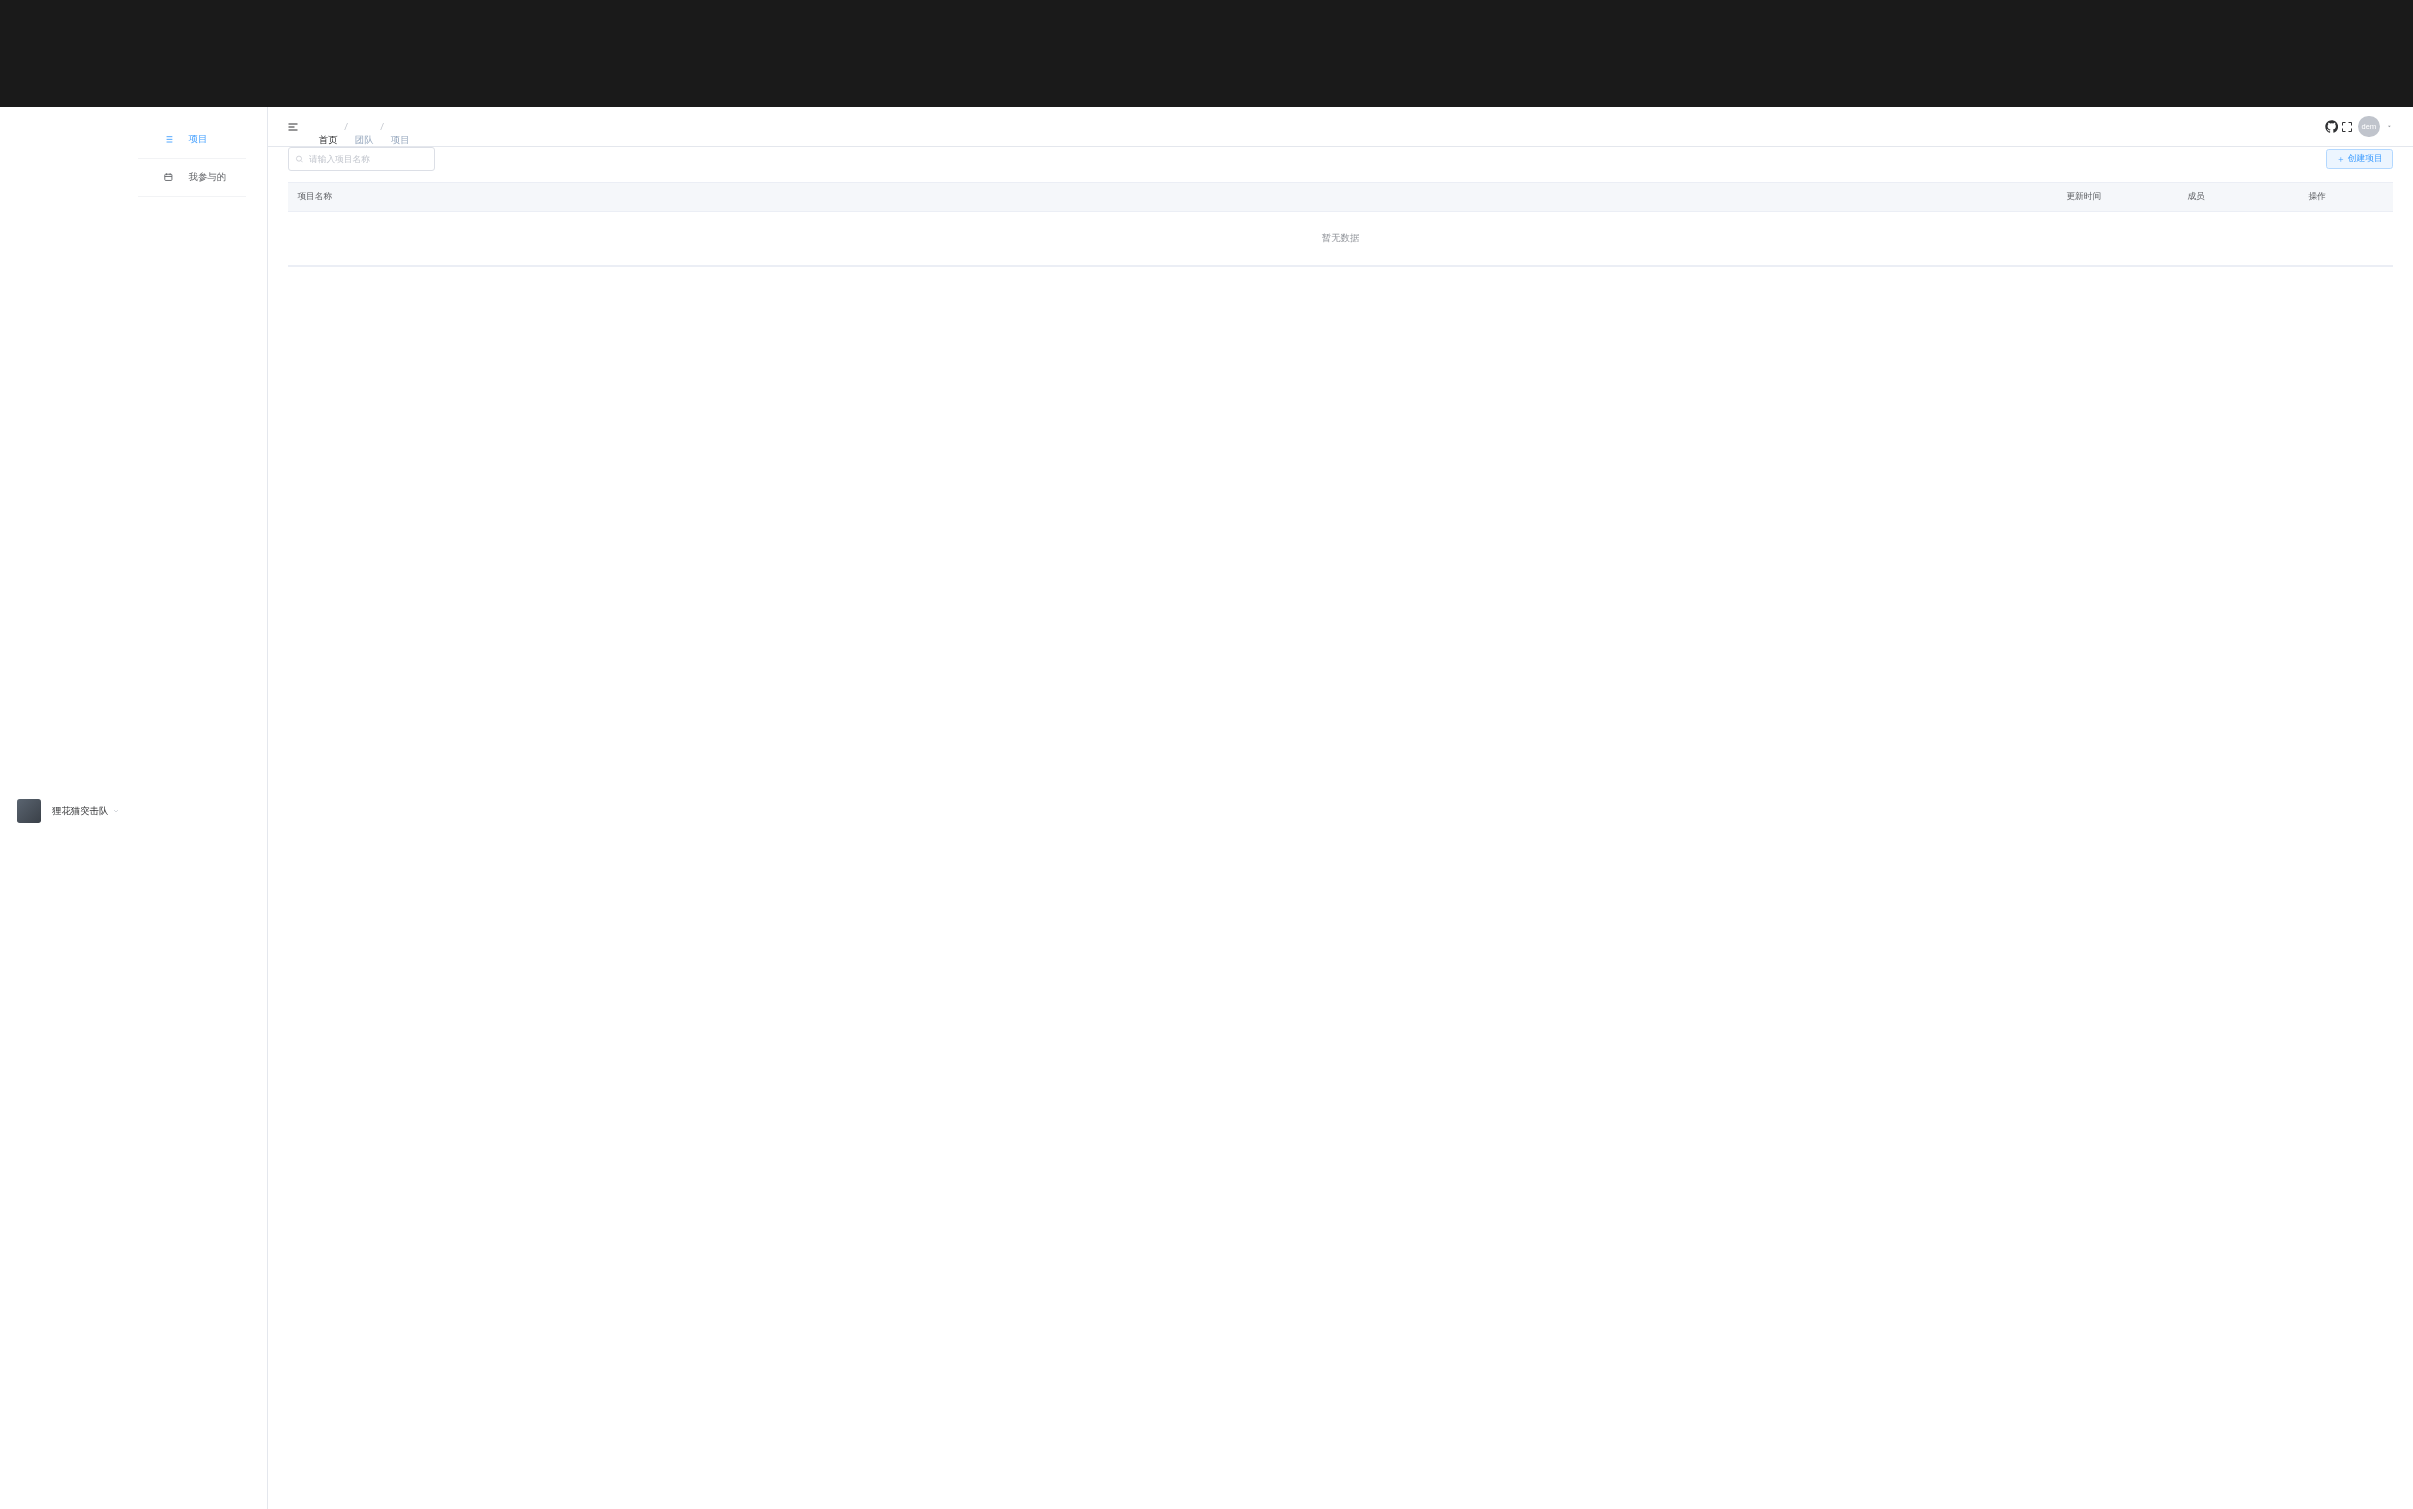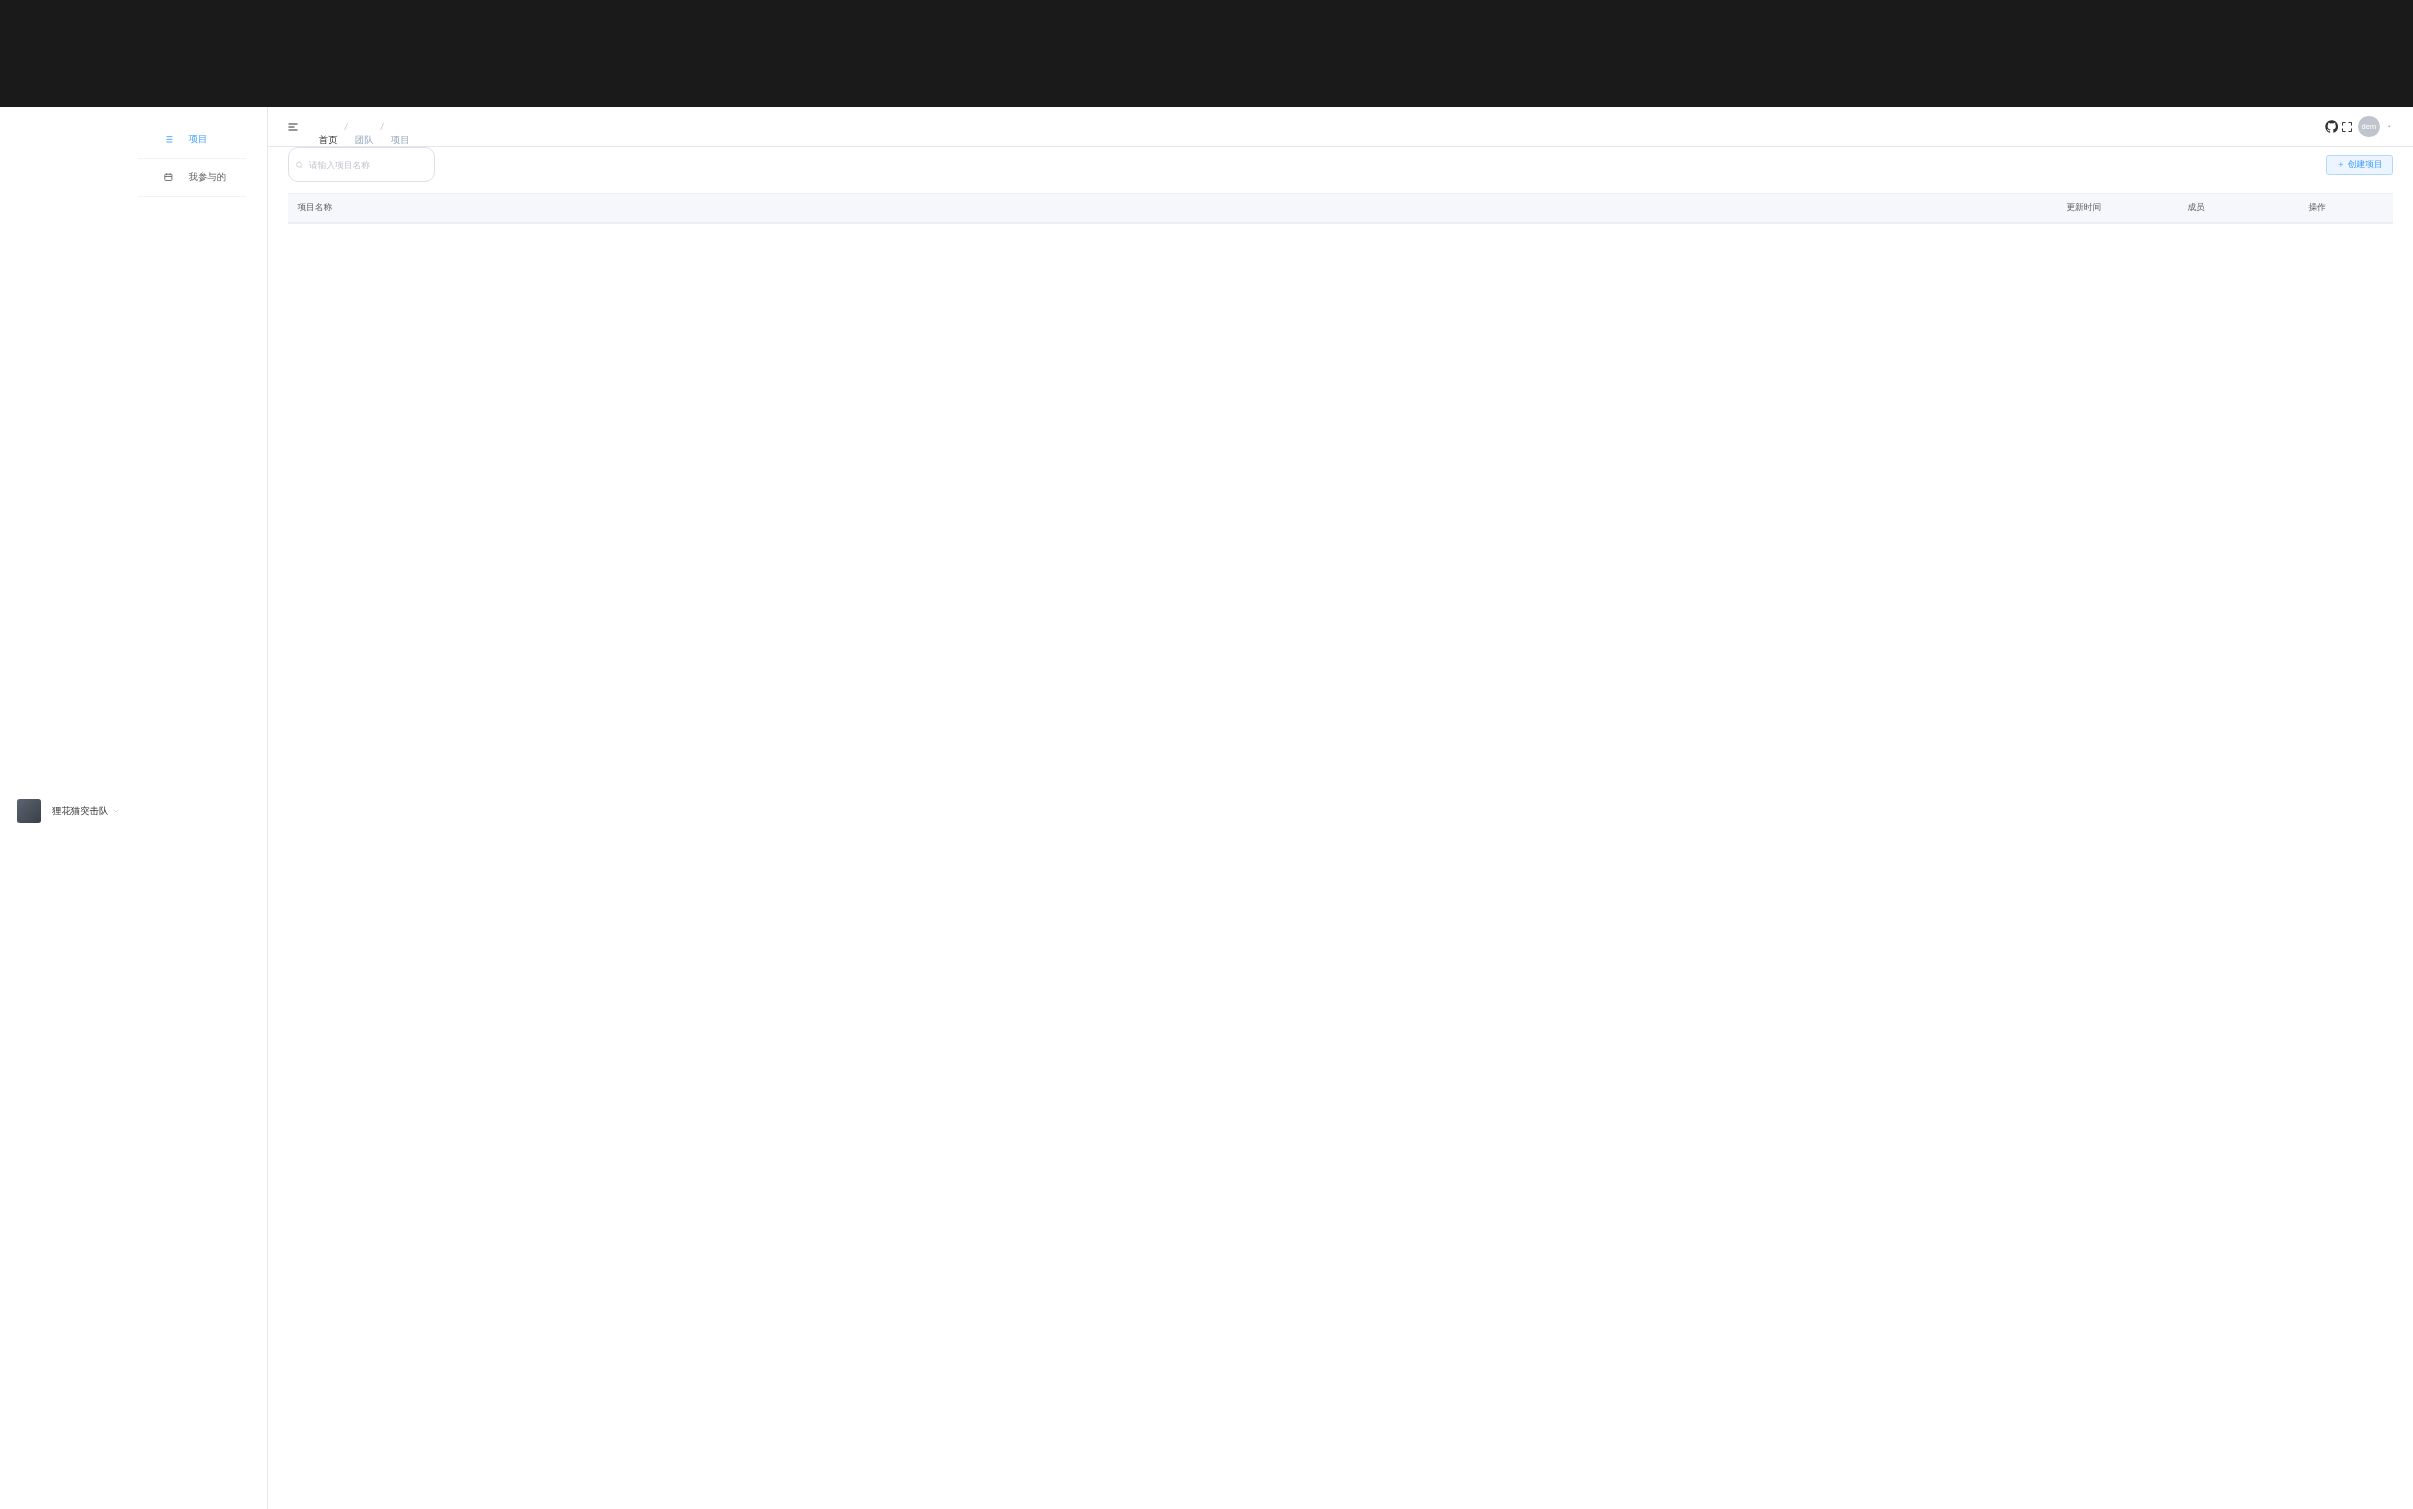--- a/index.html
+++ b/index.html
@@ -42,21 +42,21 @@
 .tabs { display: flex; border-bottom: 0.7px solid #e4e7ed; margin-top: 6.7px; }
 .tab { padding: 9.4px 0; margin-right: 27px; font-size: 9.4px; cursor: pointer; color: #303133; position: relative; }
 .tab.active { color: #409eff; }
 .tab.active::after { content: ""; position: absolute; left: 0; right: 0; bottom: -0.7px; height: 1.3px; background: #409eff; }
 
 .section-title { font-size: 10.7px; font-weight: 600; margin: 17.4px 0 12px 0; color: #303133; }
 
 .toolbar { display: flex; align-items: center; margin-bottom: 10.7px; }
 .search-wrap { position: relative; width: 147px; }
 .search-icon-inner { position: absolute; left: 6.7px; top: 50%; transform: translateY(-50%); color: #c0c4cc; display: flex; }
-.search-input { width: 100%; height: 35px; border: 0.7px solid #dcdfe6; border-radius: 10px; padding: 0 6.7px 0 20px; font-size: 8.7px; color: #606266; outline: none; }
+.search-input { width: 100%; height: 24px; border: 0.7px solid #dcdfe6; border-radius: 3px; padding: 0 6.7px 0 20px; font-size: 8.7px; color: #606266; outline: none; }
 .search-input::placeholder { color: #c0c4cc; }
 .toolbar-spacer { flex: 1; }
 .create-btn { height: 20px; padding: 0 9.4px; border: 0.7px solid #b3d8ff; background: #ecf5ff; color: #409eff; border-radius: 2.7px; font-size: 8.7px; cursor: pointer; display: flex; align-items: center; gap: 2.7px; }
 .create-btn .plus { font-size: 8.7px; line-height: 1; }
 
 .table { width: 100%; border: 0.7px solid #ebeef5; border-left: none; border-right: none; }
 .thead { display: flex; background: #f5f7fa; border-bottom: 0.7px solid #ebeef5; }
 .th { padding: 8px 9.4px; font-size: 8.7px; color: #606266; font-weight: 500; }
 .col-name { flex: 1; }
 .col-time { width: 121px; }
@@ -172,18 +172,19 @@
         </button>
       </div>
 
       <div class="table">
         <div class="thead">
           <div class="th col-name">项目名称</div>
           <div class="th col-time">更新时间</div>
           <div class="th col-member">成员</div>
           <div class="th col-action">操作</div>
         </div>
+        <div class="tbody-empty">暂无数据</div>
       </div>
     </div>
   </div>
 
 </div>
 
 
 </body></html>

